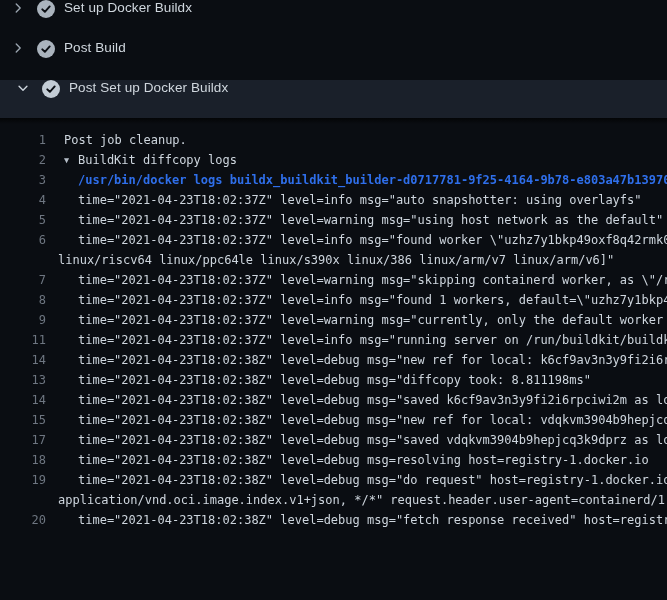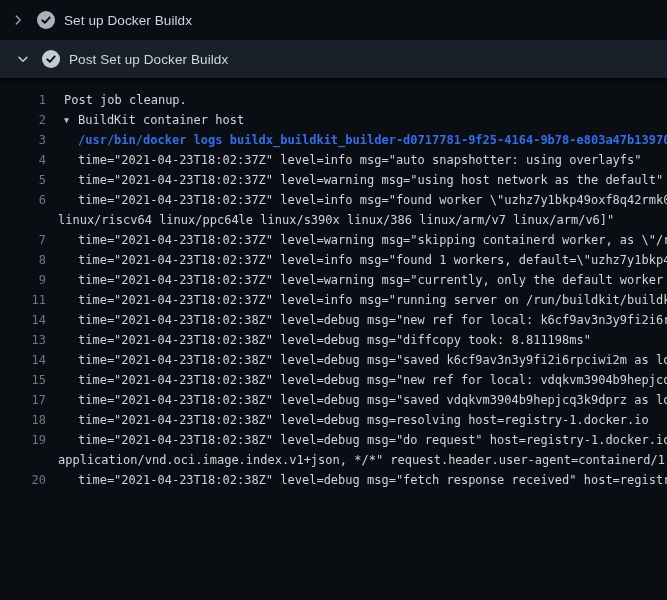--- a/index.html
+++ b/index.html
@@ -4,21 +4,21 @@
 <style>
   html,body{margin:0;padding:0;}
   body{
     width:667px;height:600px;overflow:hidden;
     background:#0a0d12;
     font-family:"Liberation Sans",sans-serif;
     -webkit-font-smoothing:antialiased;
   }
   .step-list{width:667px;}
   .step-row{
-    height:40px;display:flex;align-items:center;
+    height:40px;display:flex;align-items:flex-start;
     padding-left:10px;cursor:pointer;box-sizing:border-box;
   }
   .step-row.expanded{
     height:38px;background:#1a202a;padding-left:15px;
   }
   .hdr-shadow{
     height:6px;background:linear-gradient(rgba(0,0,0,0.65),rgba(10,13,18,0));
   }
   .chev{
     width:16px;height:16px;flex:none;margin-right:11px;
@@ -62,20 +62,34 @@
     <span class="check">
       <svg width="18" height="18" viewBox="0 0 16 16">
           <circle cx="8" cy="8" r="8" fill="#aab3bd"></circle>
           <path d="M4.7 8.3 L7 10.5 L11.3 5.7" fill="none" stroke="#0a0d12" stroke-width="1.7" stroke-linecap="round" stroke-linejoin="round"></path>
         </svg>
     </span>
     <span class="step-label">Set up Docker Buildx</span>
   </div>
 
 
+  <div class="step-row">
+    <span class="chev">
+      <svg width="14" height="14" viewBox="0 0 16 16">
+          <path d="M6 3.5 L10.5 8 L6 12.5" fill="none" stroke="currentColor" stroke-width="1.6" stroke-linecap="round" stroke-linejoin="round"></path>
+        </svg>
+    </span>
+    <span class="check">
+      <svg width="18" height="18" viewBox="0 0 16 16">
+          <circle cx="8" cy="8" r="8" fill="#aab3bd"></circle>
+          <path d="M4.7 8.3 L7 10.5 L11.3 5.7" fill="none" stroke="#0a0d12" stroke-width="1.7" stroke-linecap="round" stroke-linejoin="round"></path>
+        </svg>
+    </span>
+    <span class="step-label">Post Build</span>
+  </div>
 
   <div class="step-row expanded">
     <span class="chev">
       <svg width="14" height="14" viewBox="0 0 16 16">
           <path d="M3.5 6 L8 10.5 L12.5 6" fill="none" stroke="currentColor" stroke-width="1.6" stroke-linecap="round" stroke-linejoin="round"></path>
         </svg>
     </span>
     <span class="check">
       <svg width="18" height="18" viewBox="0 0 16 16">
           <circle cx="8" cy="8" r="8" fill="#c3ccd5"></circle>
@@ -87,21 +101,21 @@
 
   <div class="hdr-shadow"></div>
 
   <div class="log">
       <div class="log-row">
         <a class="gutter">1</a>
         <div class="content l1">Post job cleanup.</div>
       </div>
       <div class="log-row">
         <a class="gutter">2</a>
-        <div class="content l1"><span class="tri">▼</span><span>BuildKit container host</span></div>
+        <div class="content l1"><span class="tri">▼</span><span>BuildKit diffcopy logs</span></div>
       </div>
       <div class="log-row">
         <a class="gutter">3</a>
         <div class="content l2 command">/usr/bin/docker logs buildx_buildkit_builder-d0717781-9f25-4164-9b78-e803a47b13970</div>
       </div>
       <div class="log-row">
         <a class="gutter">4</a>
         <div class="content l2">time="2021-04-23T18:02:37Z" level=info msg="auto snapshotter: using overlayfs"</div>
       </div>
       <div class="log-row">

